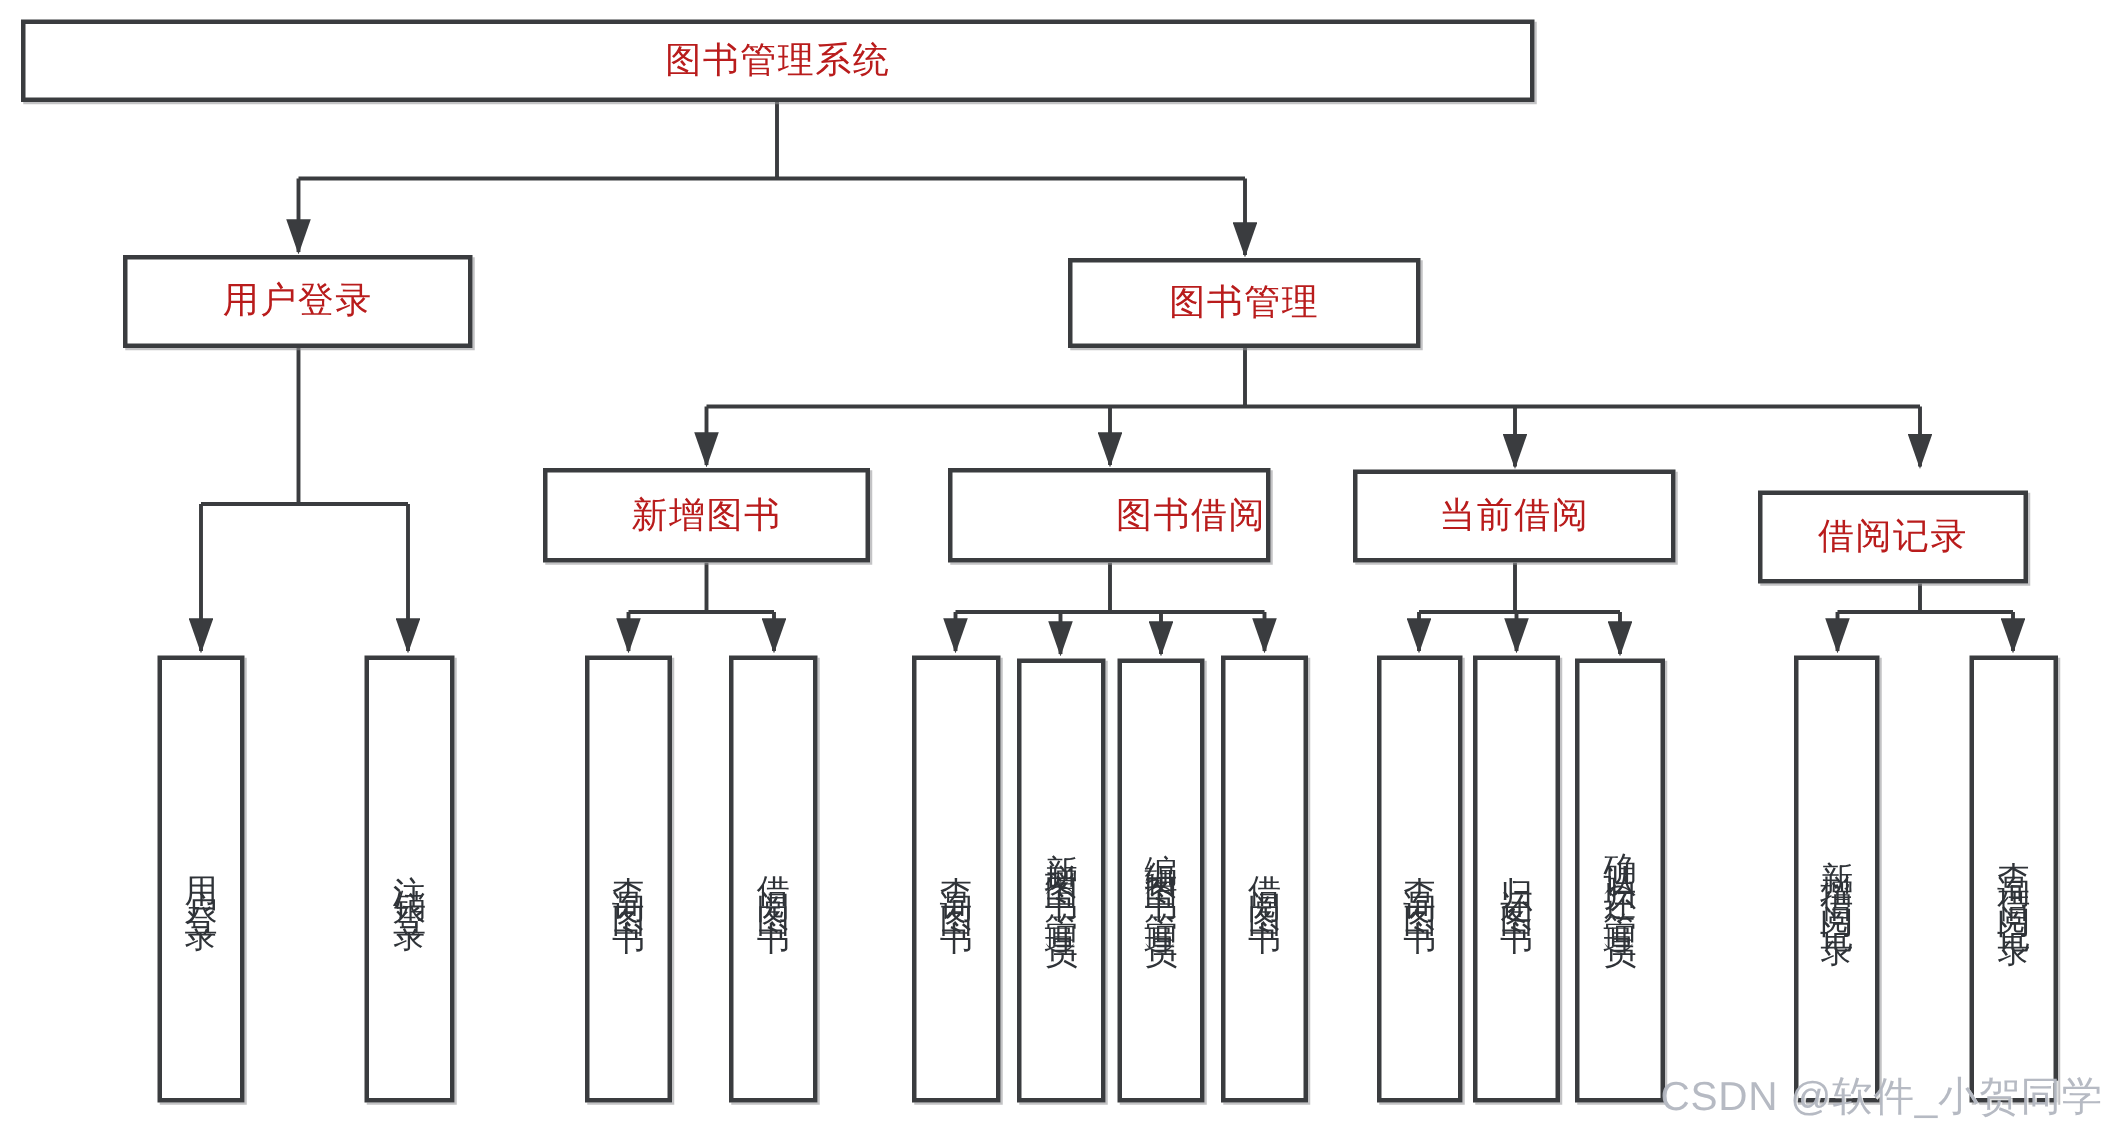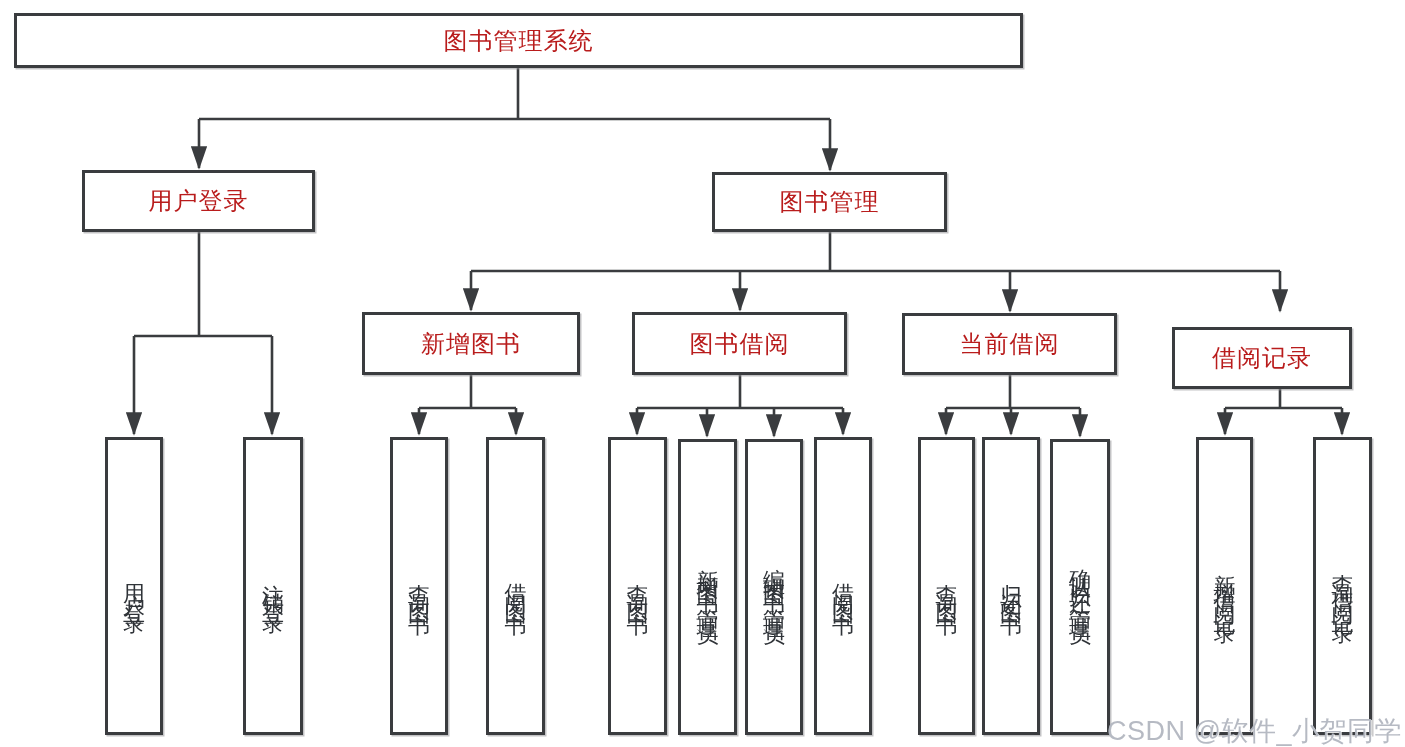--- a/index.html
+++ b/index.html
@@ -110,21 +110,21 @@
   <div class="node" style="left:82px; top:170px; width:233px; height:62px;">
     <span class="hlbl">用户登录</span>
   </div>
   <div class="node" style="left:712px; top:172px; width:235px; height:60px;font-family:Liberation Serif, serif;">
     <span class="hlbl">图书管理</span>
   </div>
 
   <div class="node" style="left:362px; top:312px; width:218px; height:63px;">
     <span class="hlbl">新增图书</span>
   </div>
-  <div class="node" style="left:632px; top:312px; width:215px; height:63px;">
+  <div class="node" style="left:632px; top:312px; width:215px; height:63px;justify-content:flex-end;">
     <span class="hlbl">图书借阅</span>
   </div>
   <div class="node" style="left:902px; top:313px; width:215px; height:62px;">
     <span class="hlbl">当前借阅</span>
   </div>
   <div class="node" style="left:1172px; top:327px; width:180px; height:62px;">
     <span class="hlbl">借阅记录</span>
   </div>
 
   <div class="node" style="left:105px; top:437px; width:58px; height:298px;">

